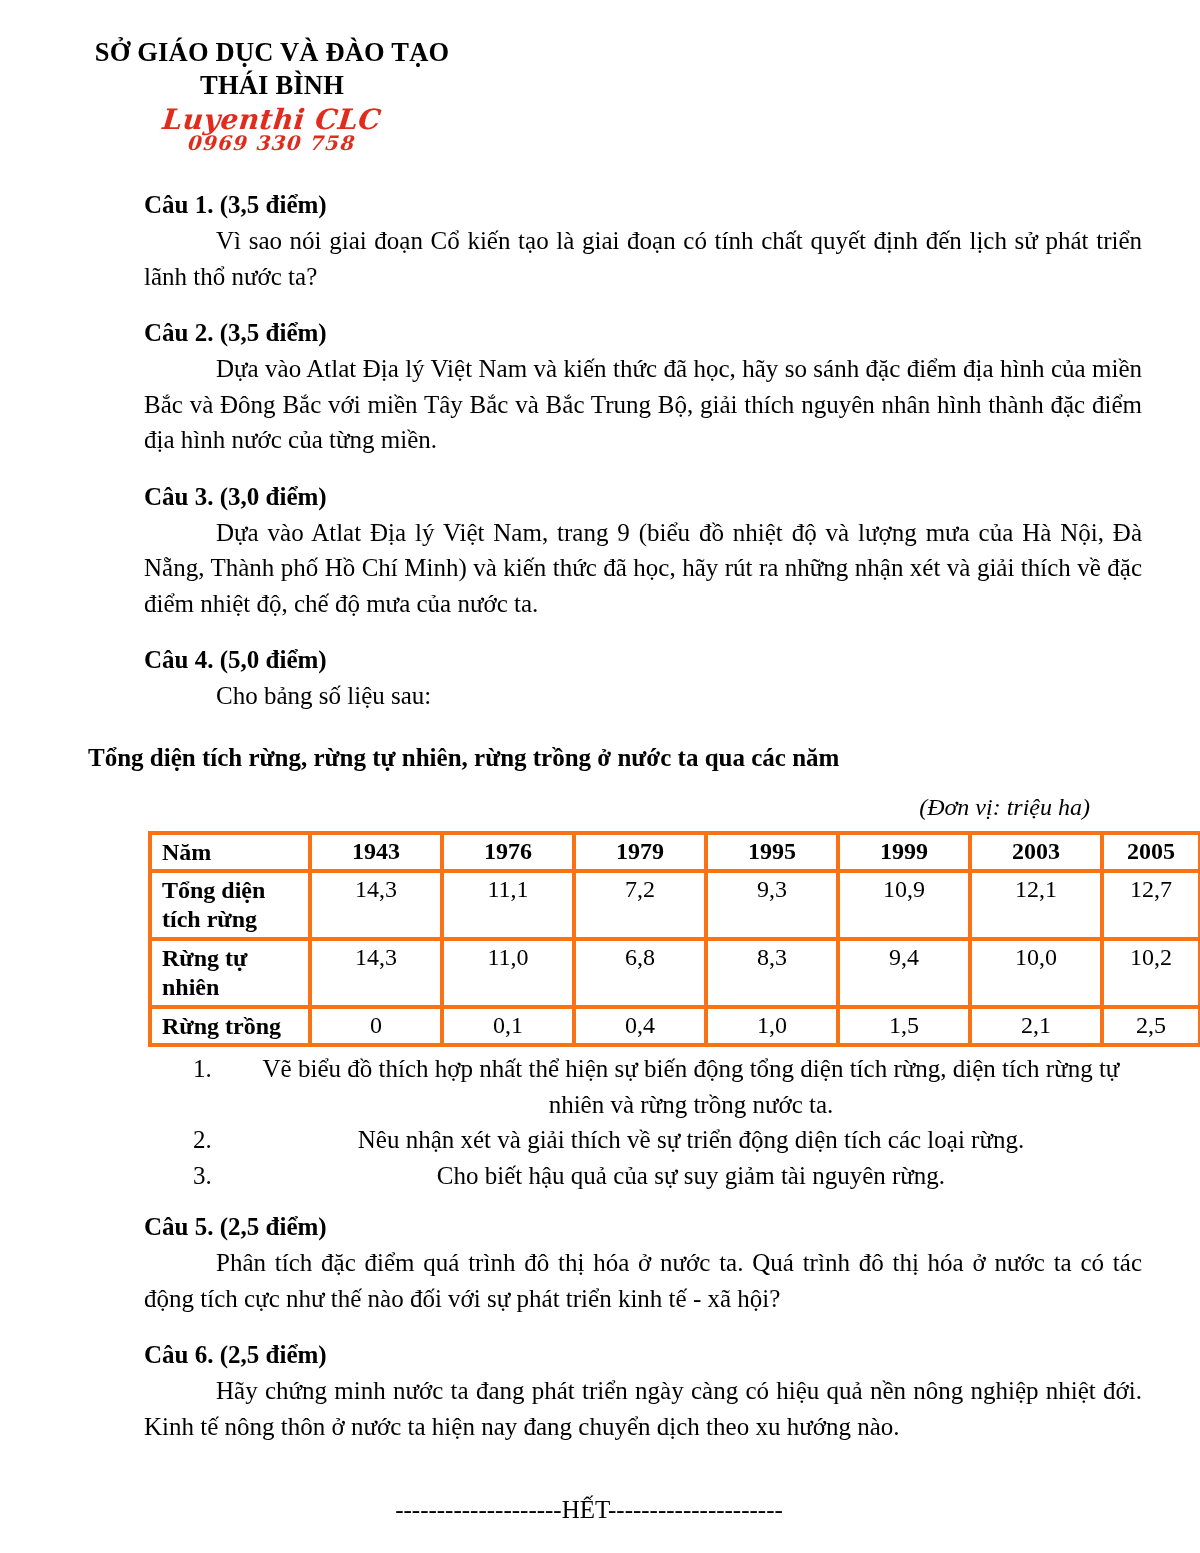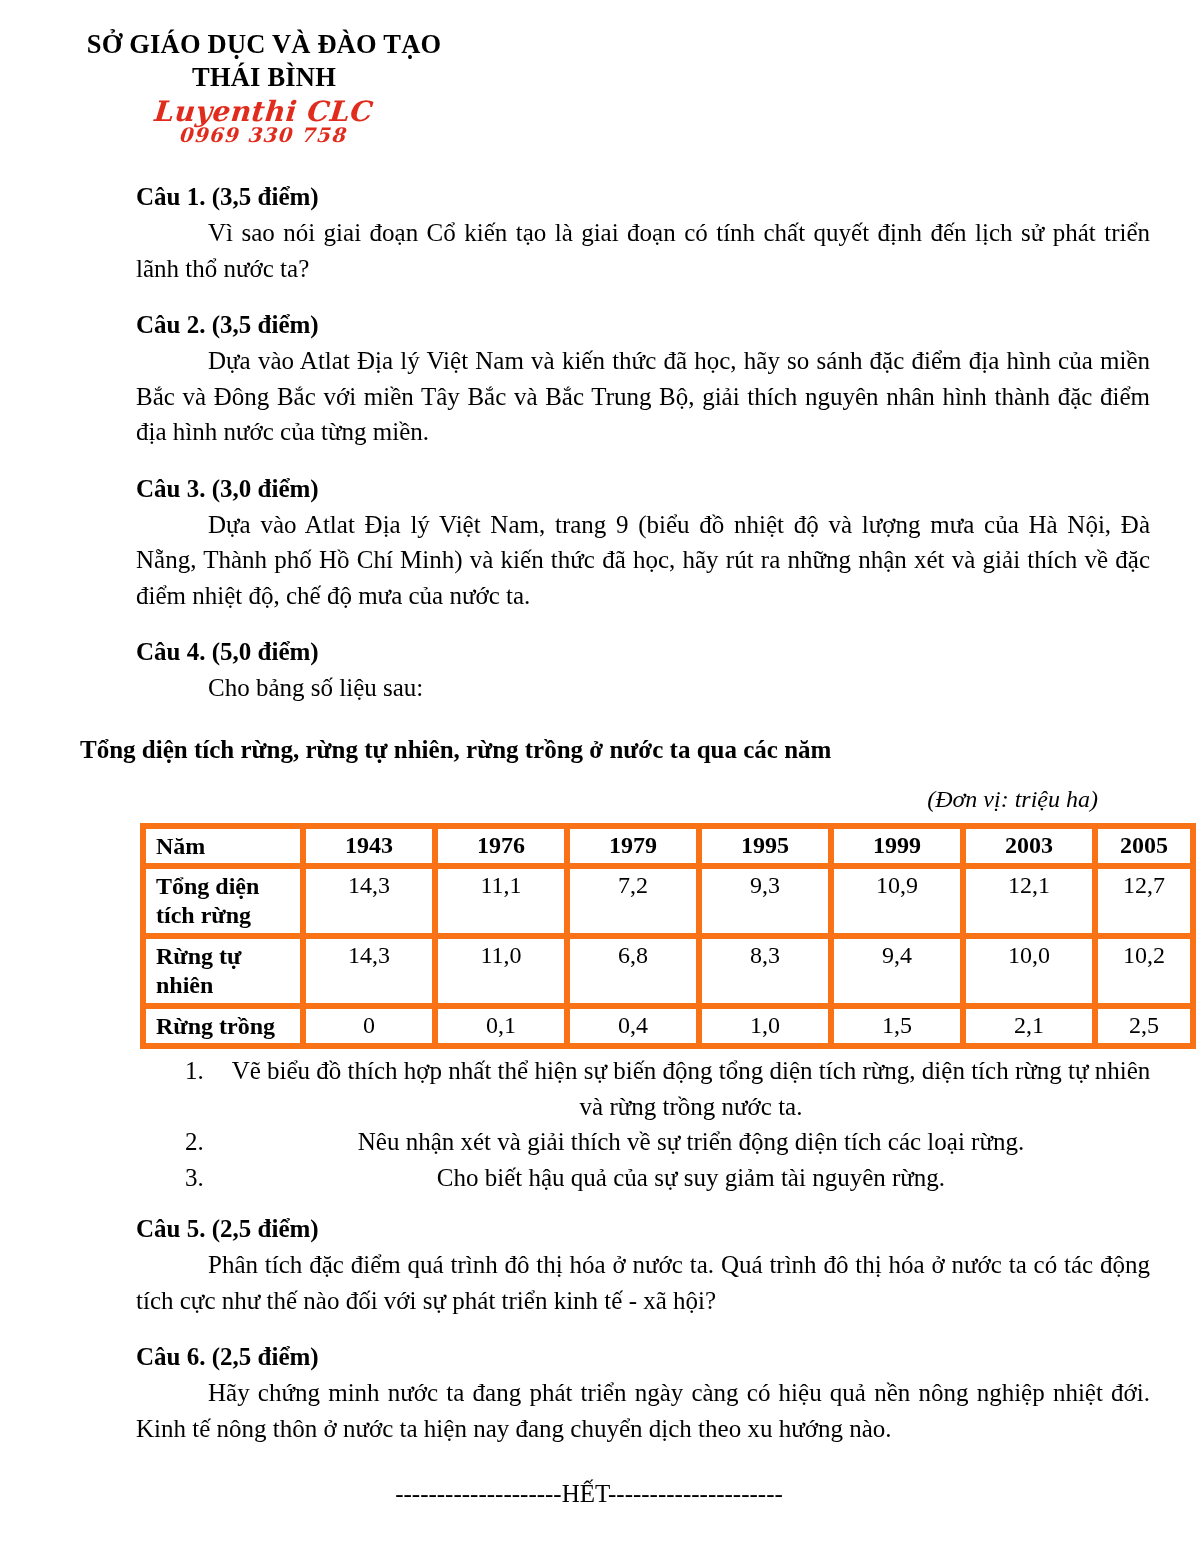--- a/index.html
+++ b/index.html
@@ -13,21 +13,21 @@
     font-family: "Liberation Serif", "DejaVu Serif", serif;
     color: #000000;
     position: relative;
     overflow: hidden;
   }
 
   .page {
     width: 1200px;
     height: 1553px;
     position: relative;
-    padding: 0;
+    padding: 8px;
     box-sizing: border-box;
   }
 
   
   .header {
     display: flex;
     flex-direction: row;
     align-items: flex-start;
     padding: 28px 40px 0 40px;
     box-sizing: border-box;
@@ -136,21 +136,21 @@
   }
 
   
   table.data {
     border-collapse: collapse;
     width: 1018px;
     margin: 0 0 0 100px;
     table-layout: fixed;
   }
   table.data th, table.data td {
-    border: 6px solid #f97316;
+    border: 4px solid #f97316;
     font-size: 24px;
     padding: 3px 10px;
     vertical-align: top;
     height: 34px;
     box-sizing: border-box;
   }
   table.data th.rowlabel, table.data td.rowlabel {
     text-align: left;
     font-weight: bold;
     line-height: 1.2;
@@ -181,21 +181,21 @@
   ol.sublist li {
     padding-left: 14px;
     margin-bottom: 0px;
     text-align: center;
   }
 
   
   .het {
     text-align: center;
     font-size: 25px;
-    margin-top: 34px;
+    margin-top: 52px;
     letter-spacing: 0px;
     padding-right: 20px;
   }
 </style>
 </head>
 <body>
 
 <div class="page">
 
   <div class="header">

